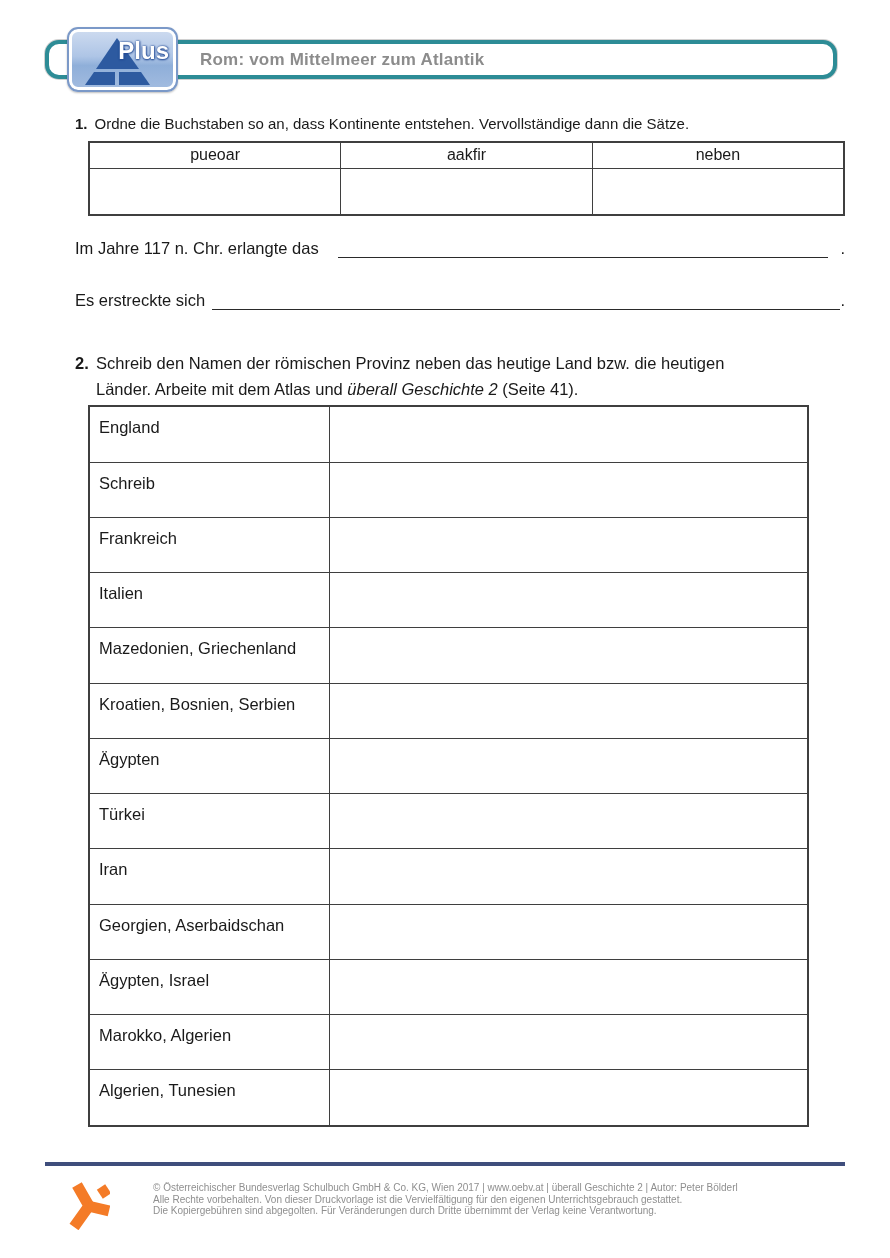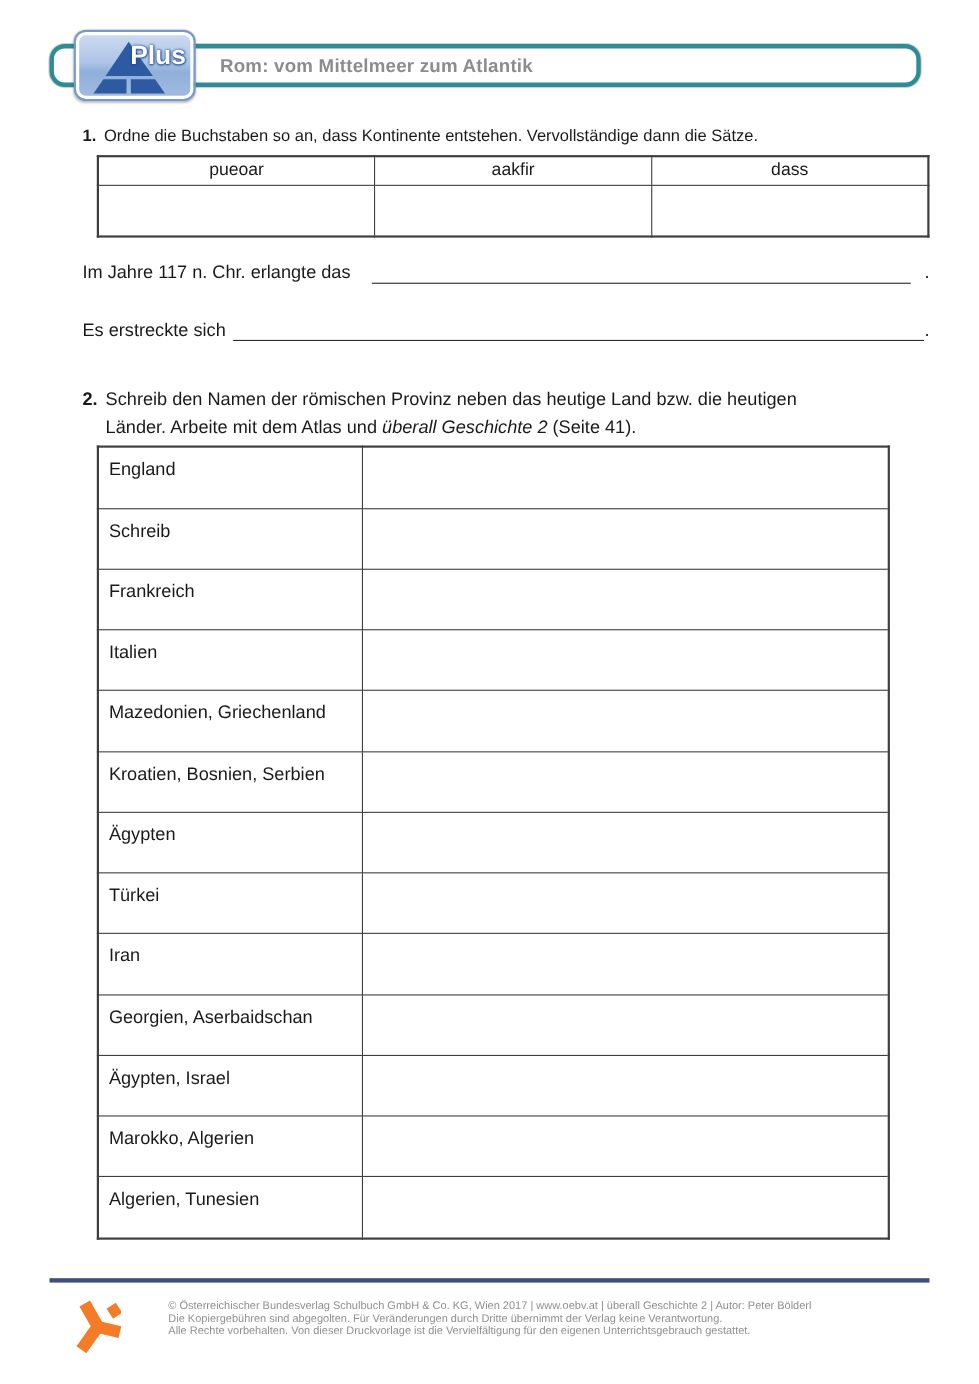--- a/index.html
+++ b/index.html
@@ -95,21 +95,21 @@
 
 <div class="task-line" id="task1-line">
   <span class="task-num">1.</span><span>Ordne die Buchstaben so an, dass Kontinente entstehen. Vervollständige dann die Sätze.</span>
 </div>
 
 <table class="scramble-table">
   <tbody>
       <tr class="hdr-row">
     <td>pueoar</td>
     <td>aakfir</td>
-    <td>dass</td>
+    <td>neben</td>
   </tr>
   <tr class="ans-row">
     <td></td>
     <td></td>
     <td></td>
   </tr>
 </tbody>
   </table>
 
 <div class="sentence" id="sentence-1">
@@ -191,15 +191,15 @@
 </table>
 
 <div class="footer-rule"></div>
 <svg class="footer-logo" viewBox="0 0 48 48">
   <path d="M15 3 L27 24 L12 45" fill="none" stroke="#f47b27" stroke-width="11"></path>
   <path d="M26 24 L47 29" fill="none" stroke="#f47b27" stroke-width="11"></path>
   <path d="M39 5 L45 14" fill="none" stroke="#f47b27" stroke-width="10"></path>
 </svg>
 <div class="footer-text">
   <div>© Österreichischer Bundesverlag Schulbuch GmbH &amp; Co. KG, Wien 2017 | www.oebv.at | überall Geschichte 2 | Autor: Peter Bölderl</div>
+  <div>Alle Rechte vorbehalten. Von dieser Druckvorlage ist die Vervielfältigung für den eigenen Unterrichtsgebrauch gestattet.</div>
   <div>Die Kopiergebühren sind abgegolten. Für Veränderungen durch Dritte übernimmt der Verlag keine Verantwortung.</div>
-  <div>Alle Rechte vorbehalten. Von dieser Druckvorlage ist die Vervielfältigung für den eigenen Unterrichtsgebrauch gestattet.</div>
 </div>
 
 </body></html>

